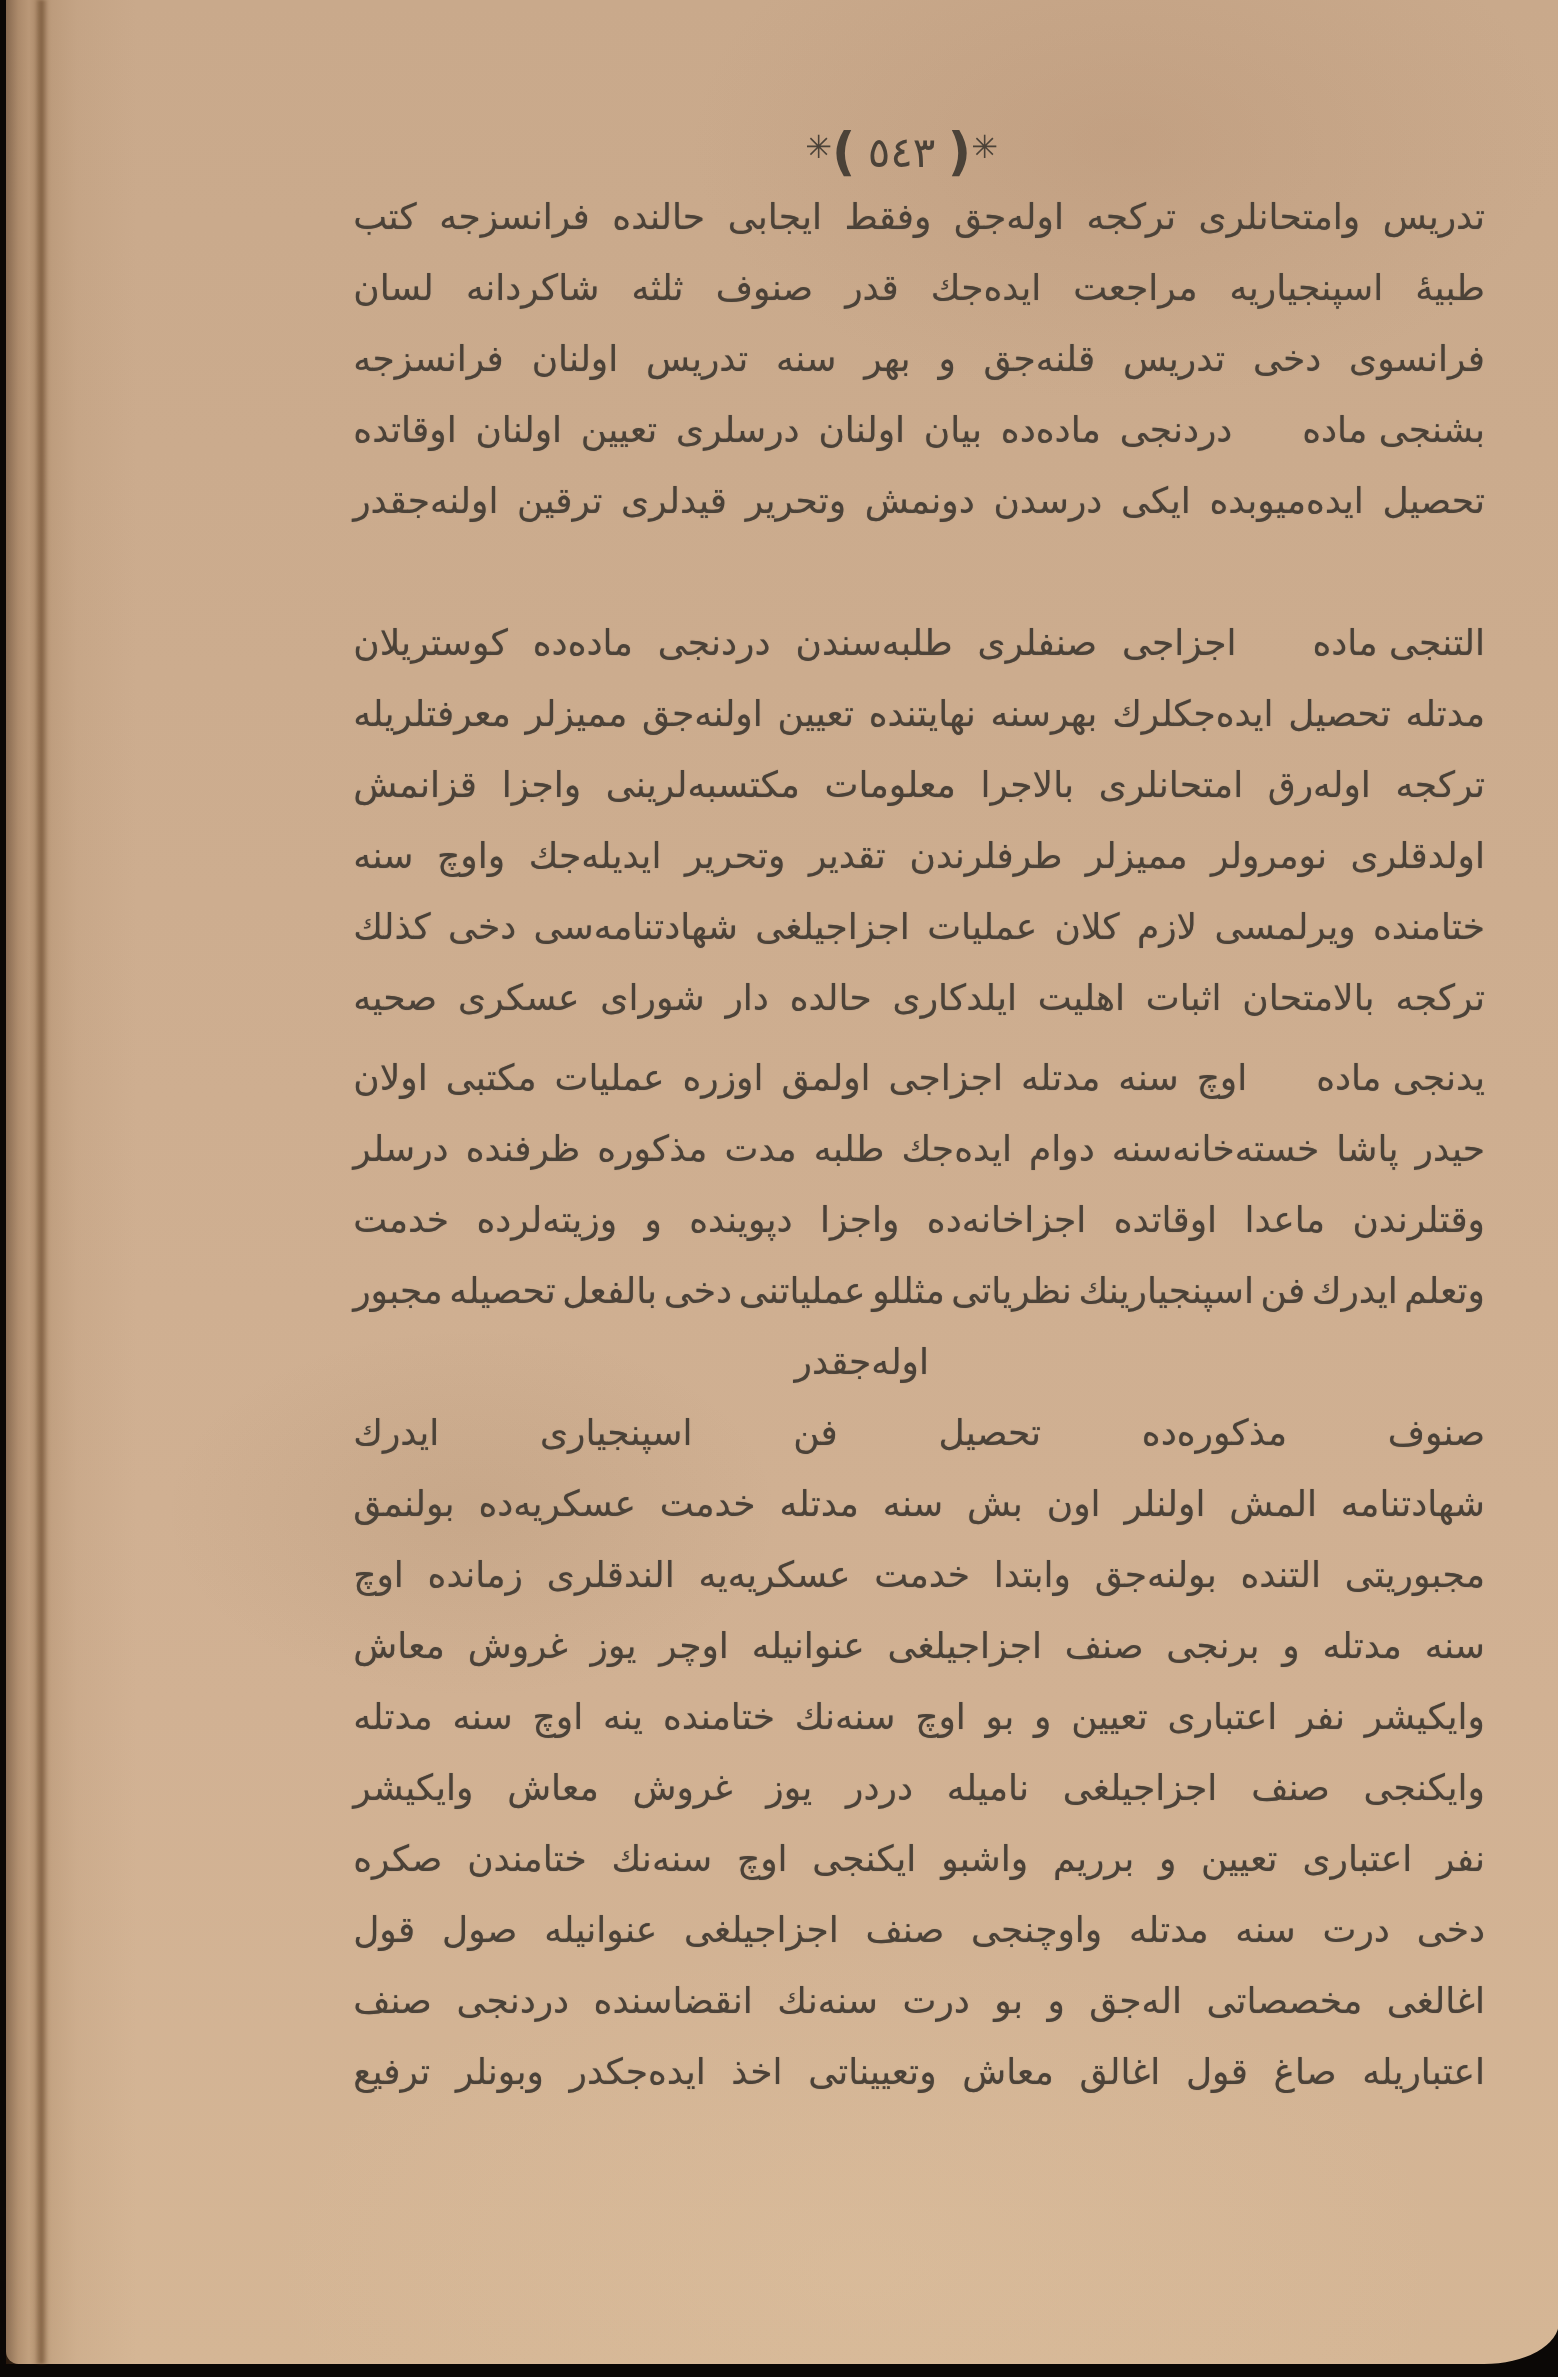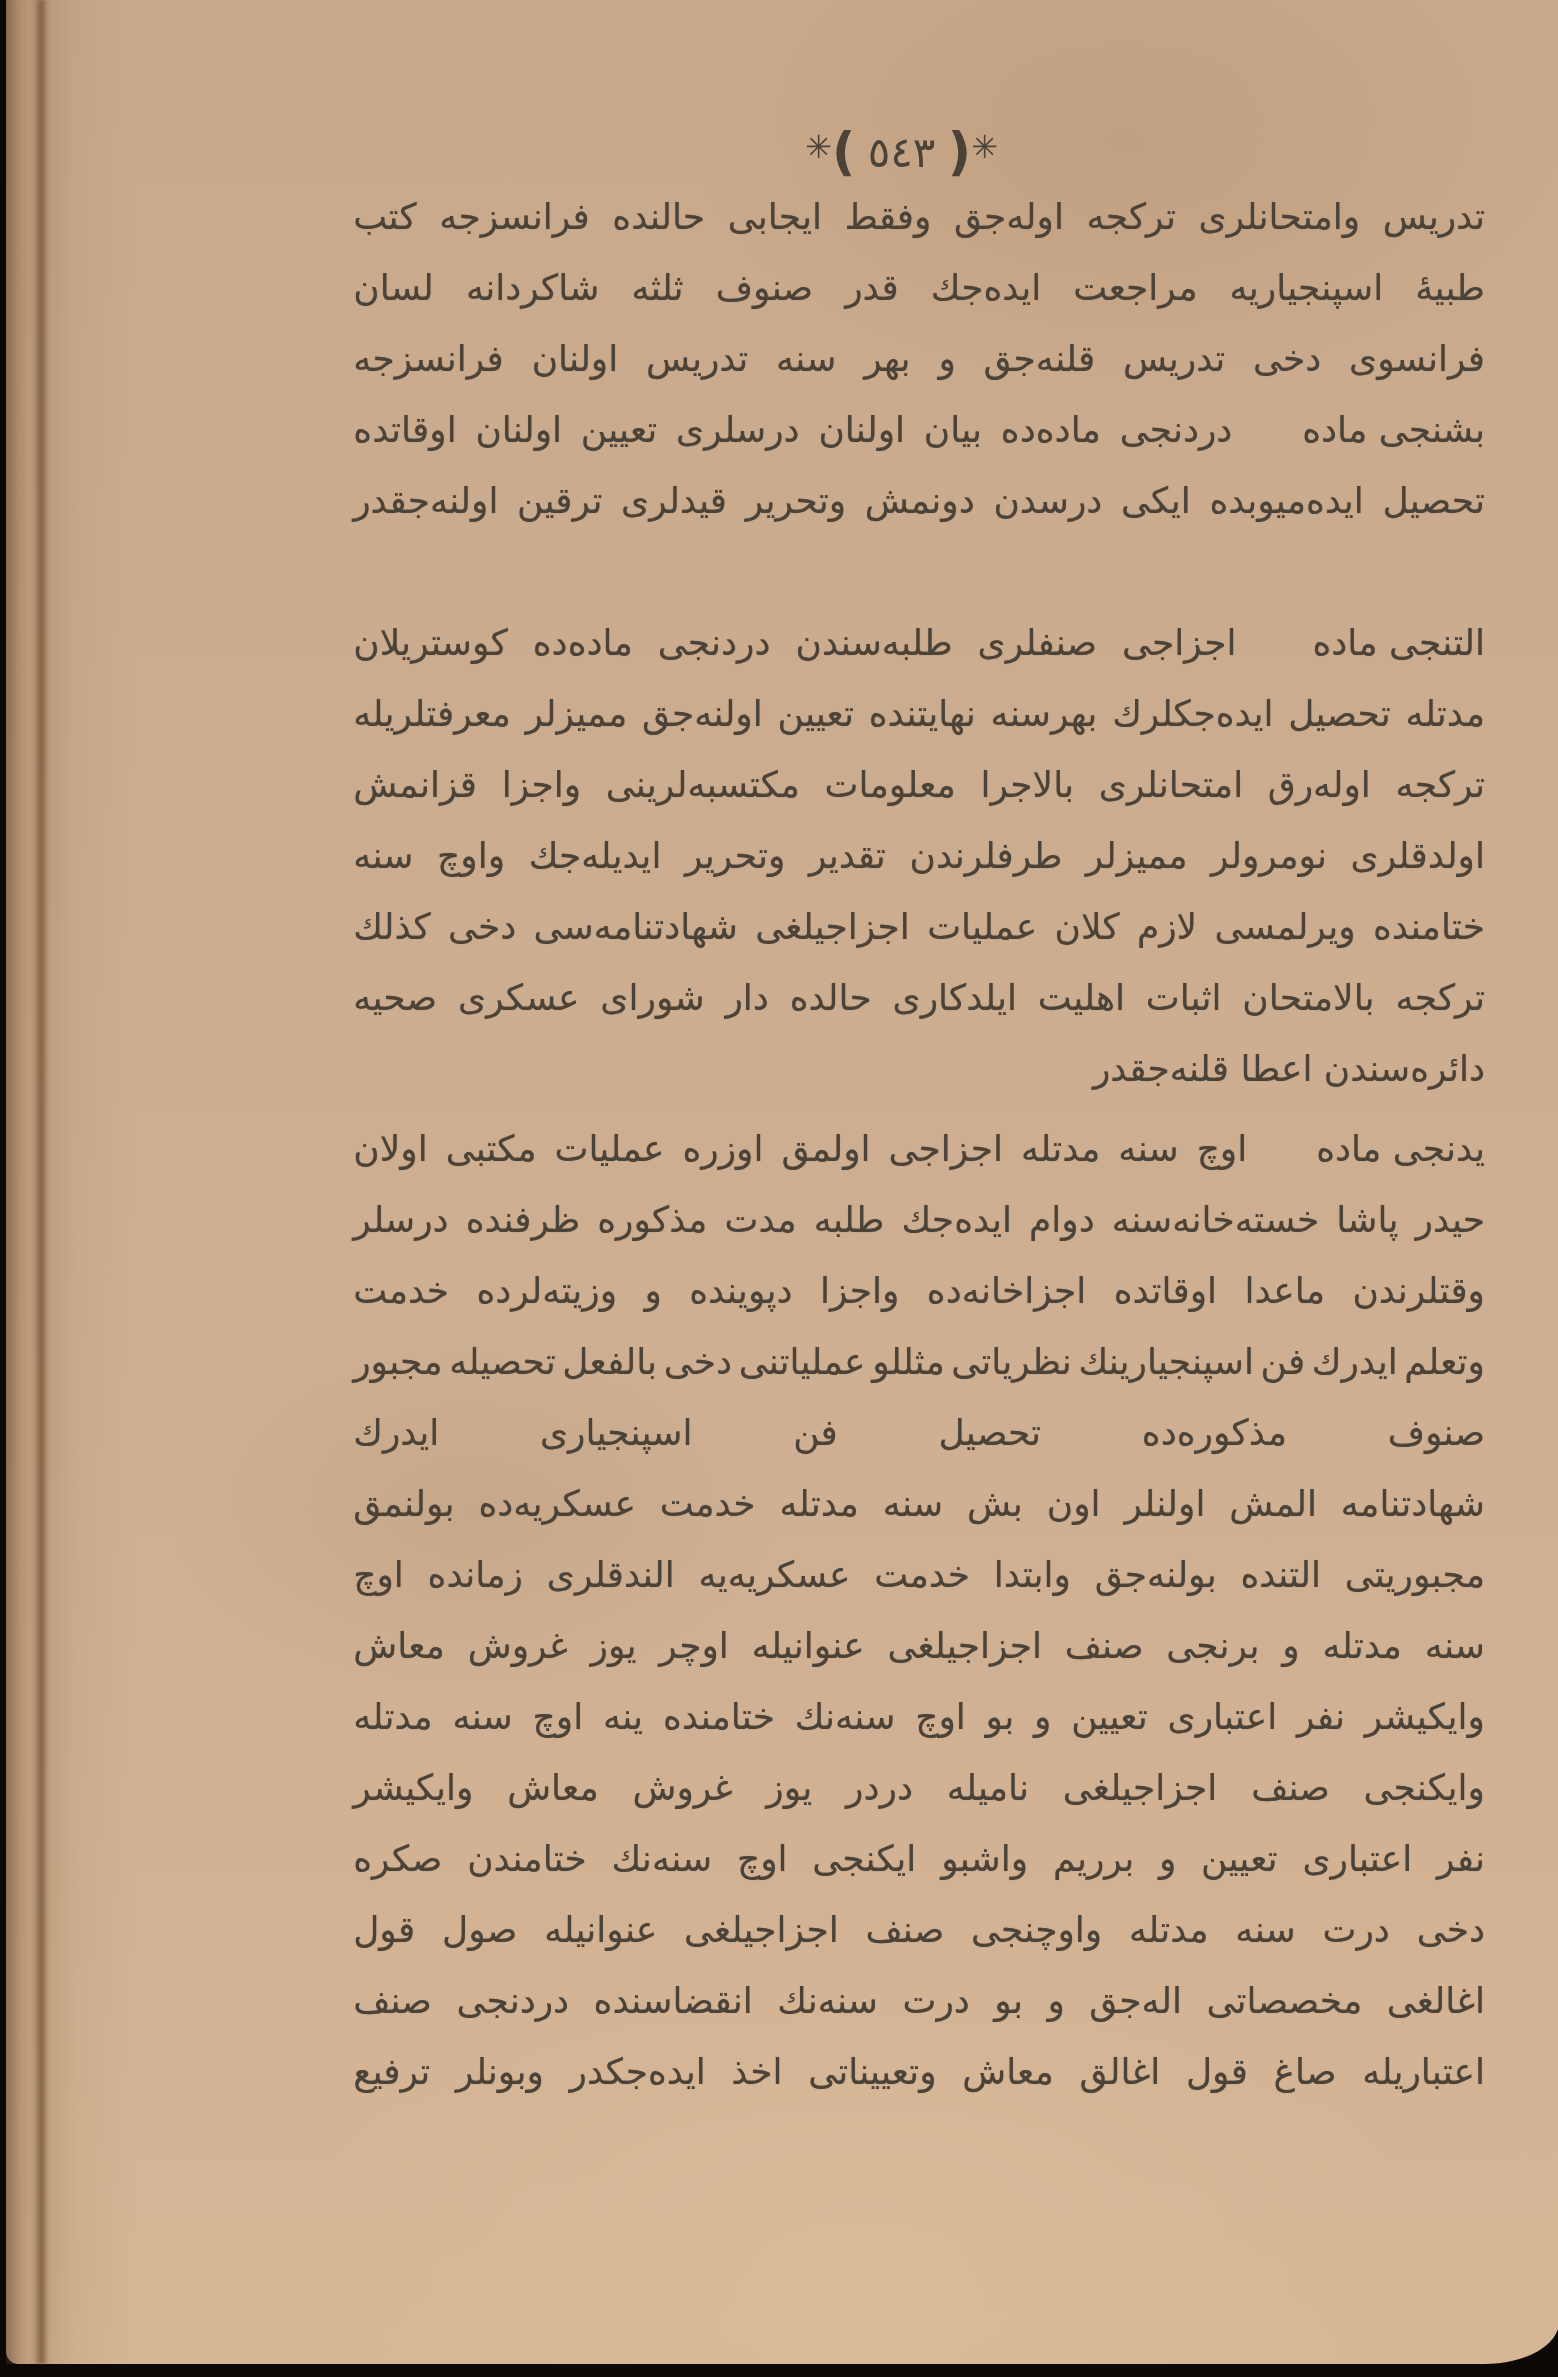--- a/index.html
+++ b/index.html
@@ -217,21 +217,20 @@
         <span>بالامتحان</span>
         <span>اثبات</span>
         <span>اهليت</span>
         <span>ايلدكارى</span>
         <span>حالده</span>
         <span>دار</span>
         <span>شوراى</span>
         <span>عسكرى</span>
         <span>صحيه</span>
       </div>
-      <div class="line right">دائره‌سندن اعطا قلنه‌جقدر</div>
       <div class="line article" style="margin-top: 8.8px;">
         <span class="article-label">يدنجى ماده</span>
         <span>اوچ</span>
         <span>سنه</span>
         <span>مدتله</span>
         <span>اجزاجى</span>
         <span>اولمق</span>
         <span>اوزره</span>
         <span>عمليات</span>
         <span>مكتبى</span>
@@ -266,20 +265,21 @@
         <span>فن</span>
         <span>اسپنجيارينك</span>
         <span>نظرياتى</span>
         <span>مثللو</span>
         <span>عملياتنى</span>
         <span>دخى</span>
         <span>بالفعل</span>
         <span>تحصيله</span>
         <span>مجبور</span>
       </div>
+      <div class="line right" style="padding-left: 0px; padding-right: 556px;">اوله‌جقدر</div>
       <div class="line article">
         <span>صنوف</span>
         <span>مذكوره‌ده</span>
         <span>تحصيل</span>
         <span>فن</span>
         <span>اسپنجيارى</span>
         <span>ايدرك</span>
       </div>
       <div class="line justify">
         <span>شهادتنامه</span>

